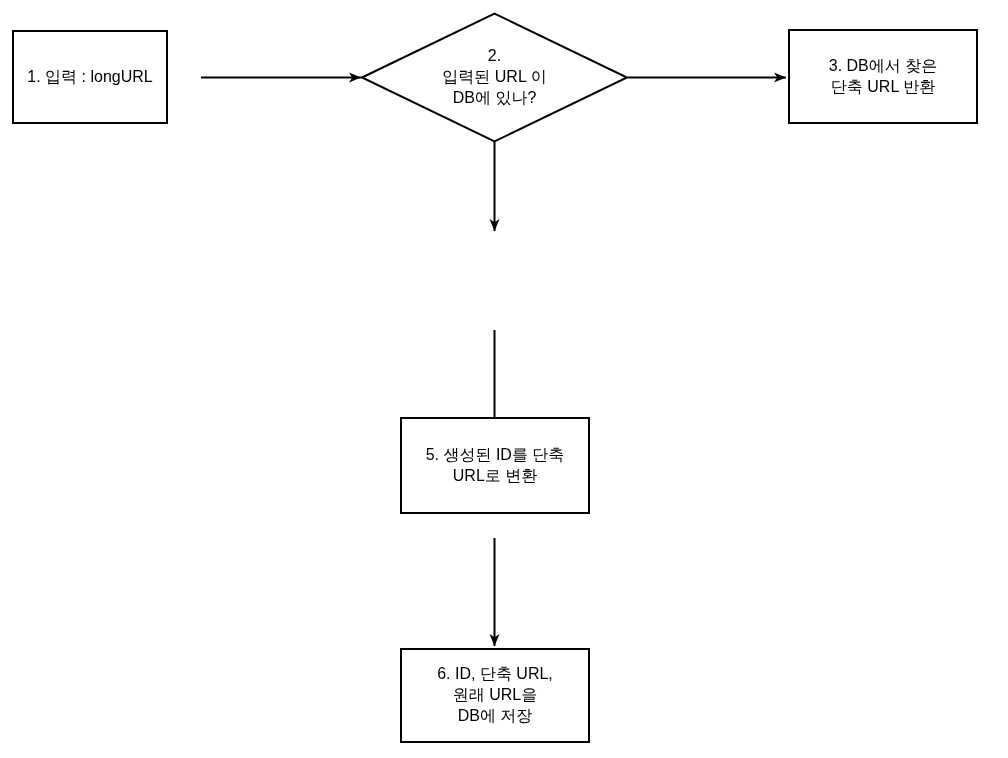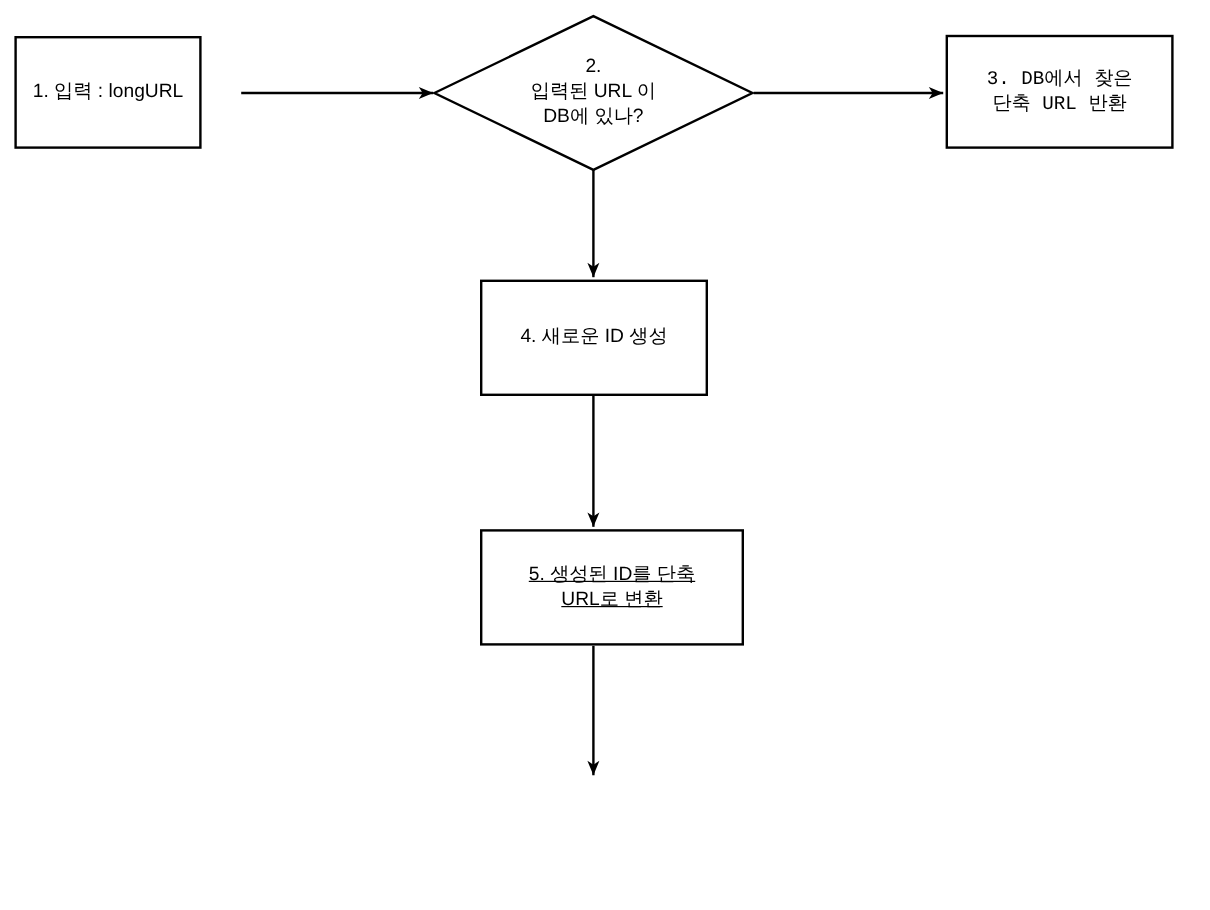--- a/index.html
+++ b/index.html
@@ -85,28 +85,30 @@
   <div class="node" style="left:12px; top:30px; width:156px; height:94px;">
     <span class="label">1. 입력 : longURL</span>
   </div>
 
   <div class="diamond-label" style="left:394px; top:33px; width:201px; height:89px;">
     <span class="label">2.
 입력된 URL 이
 DB에 있나?</span>
   </div>
 
-  <div class="node" style="left:788px; top:29px; width:190px; height:95px;font-family:Liberation Mono, monospace;">
+  <div class="node" style="left:788px; top:29px; width:190px; height:95px;">
     <span class="label">3. DB에서 찾은
 단축 URL 반환</span>
   </div>
 
-  <div class="node" style="left:400px; top:233px; width:190px; height:97px;">
-    <span class="label">4. 새로운 ID 생성</span>
-  </div>
 
-  <div class="node" style="left:400px; top:441px; width:220px; height:97px;text-decoration:underline;">
+  <div class="node" style="left:400px; top:417px; width:190px; height:97px;">
     <span class="label">5. 생성된 ID를 단축
 URL로 변환</span>
   </div>
 
+  <div class="node" style="left:400px; top:648px; width:190px; height:95px;">
+    <span class="label">6. ID, 단축 URL,
+원래 URL을
+DB에 저장</span>
+  </div>
 
 </div>
 
 </body></html>

